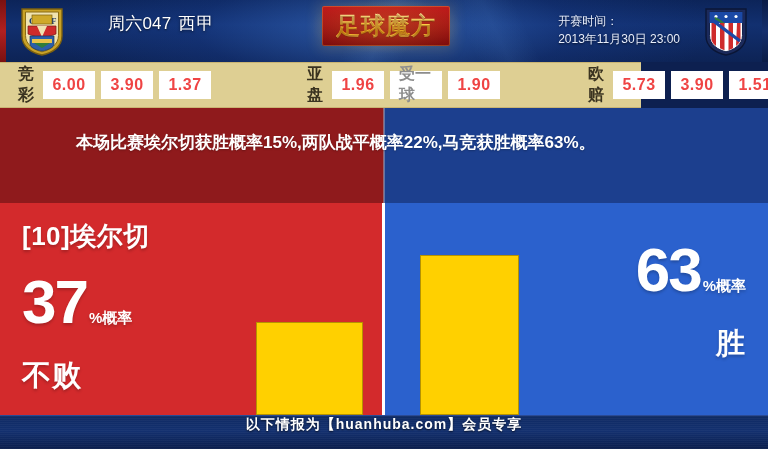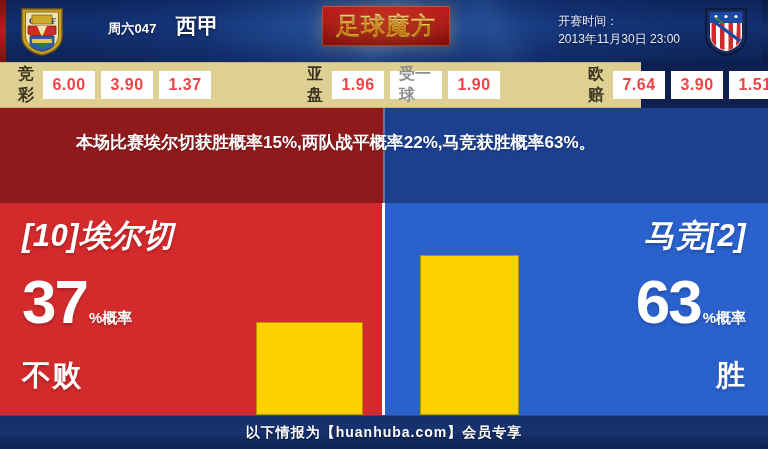--- a/index.html
+++ b/index.html
@@ -56,29 +56,28 @@
   .crest-left  { left: 18px; }
   .crest-right { right: 18px; }
 
   .league-block {
     position: absolute;
     left: 108px; top: 12px;
     display: flex; align-items: baseline; gap: 7px;
     color: #ffffff;
   }
   .round-label {
-    font-size: 13px; font-weight: bold;
+    font-size: 17px; font-weight: normal;
     letter-spacing: 0.2px;
     text-shadow: 0 1px 2px rgba(0,0,0,.6);
   }
   .league-name {
-    font-size: 21px; font-weight: bold;
+    font-size: 17px; font-weight: normal;
     letter-spacing: 1px;
     text-shadow: 0 1px 3px rgba(0,0,0,.65);
-    margin-left: 12px;
   }
 
   
   .brand {
     position: absolute;
     left: 322px; top: 6px;
     width: 128px; height: 40px;
     display: flex; align-items: center; justify-content: center;
     background: linear-gradient(180deg,#c01b1b 0%, #9e1212 55%, #7d0c0c 100%);
     border-radius: 2px;
@@ -213,24 +212,23 @@
   .stat {
     position: absolute;
     top: 112px;
     color: #ffffff;
     text-shadow: 0 2px 3px rgba(0,0,0,.22);
   }
   .stat-left  { left: 22px;  text-align: left; }
   .stat-right { right: 22px; text-align: right; }
 
   .team-name {
-    font-size: 31px; font-weight: bold;
+    font-size: 26px; font-weight: bold;
     line-height: 32px;
     letter-spacing: 0.5px;
-    font-style: italic;
   }
   .pct-row {
     display: flex; align-items: baseline;
     line-height: 1;
     margin-top: 19px;
   }
   .stat-right .pct-row { justify-content: space-between; }
   .pct-num {
     font-size: 62px; font-weight: bold;
     letter-spacing: -2px;
@@ -248,21 +246,21 @@
   }
 
   
   .footer {
     position: absolute;
     left: 0; top: 415px;
     width: 768px; height: 34px;
     background:
       repeating-linear-gradient(0deg, rgba(255,255,255,0.035) 0px, rgba(255,255,255,0.035) 1px, rgba(0,0,0,0) 1px, rgba(0,0,0,0) 2px),
       linear-gradient(180deg,#0f2a63 0%, #13306f 45%, #0b1e4c 100%);
-    display: flex; align-items: center; justify-content: center;
+    display: flex; justify-content: center;
     border-top: 1px solid #2a4a95;
   }
   .footer-text {
     color: #ffffff;
     font-size: 14px;
     font-weight: bold;
     letter-spacing: 1px;
     text-shadow: 0 1px 2px rgba(0,0,0,.65);
   }
 </style>
@@ -331,21 +329,21 @@
 
     <div class="odds-group g2">
       <span class="odds-label">亚盘</span>
       <span class="odds-cell">1.96</span>
       <span class="odds-cell txt">受一球</span>
       <span class="odds-cell">1.90</span>
     </div>
 
     <div class="odds-group g3">
       <span class="odds-label">欧赔</span>
-      <span class="odds-cell">7.64</span>
+      <span class="odds-cell">5.73</span>
       <span class="odds-cell">3.90</span>
       <span class="odds-cell">1.51</span>
     </div>
   </div>
 
   <div class="panels">
 
     <div class="panel-left"></div>
     <div class="panel-right"></div>
 
@@ -362,21 +360,20 @@
     <div class="stat stat-left">
       <div class="team-name">[10]埃尔切</div>
       <div class="pct-row">
         <span class="pct-num">37</span>
         <span class="pct-unit">%概率</span>
       </div>
       <div class="outcome">不败</div>
     </div>
 
     <div class="stat stat-right">
-      <div class="team-name">马竞[2]</div>
       <div class="pct-row">
         <span class="pct-num">63</span>
         <span class="pct-unit">%概率</span>
       </div>
       <div class="outcome">胜</div>
     </div>
   </div>
 
   <div class="footer">
     <span class="footer-text">以下情报为【huanhuba.com】会员专享</span>

